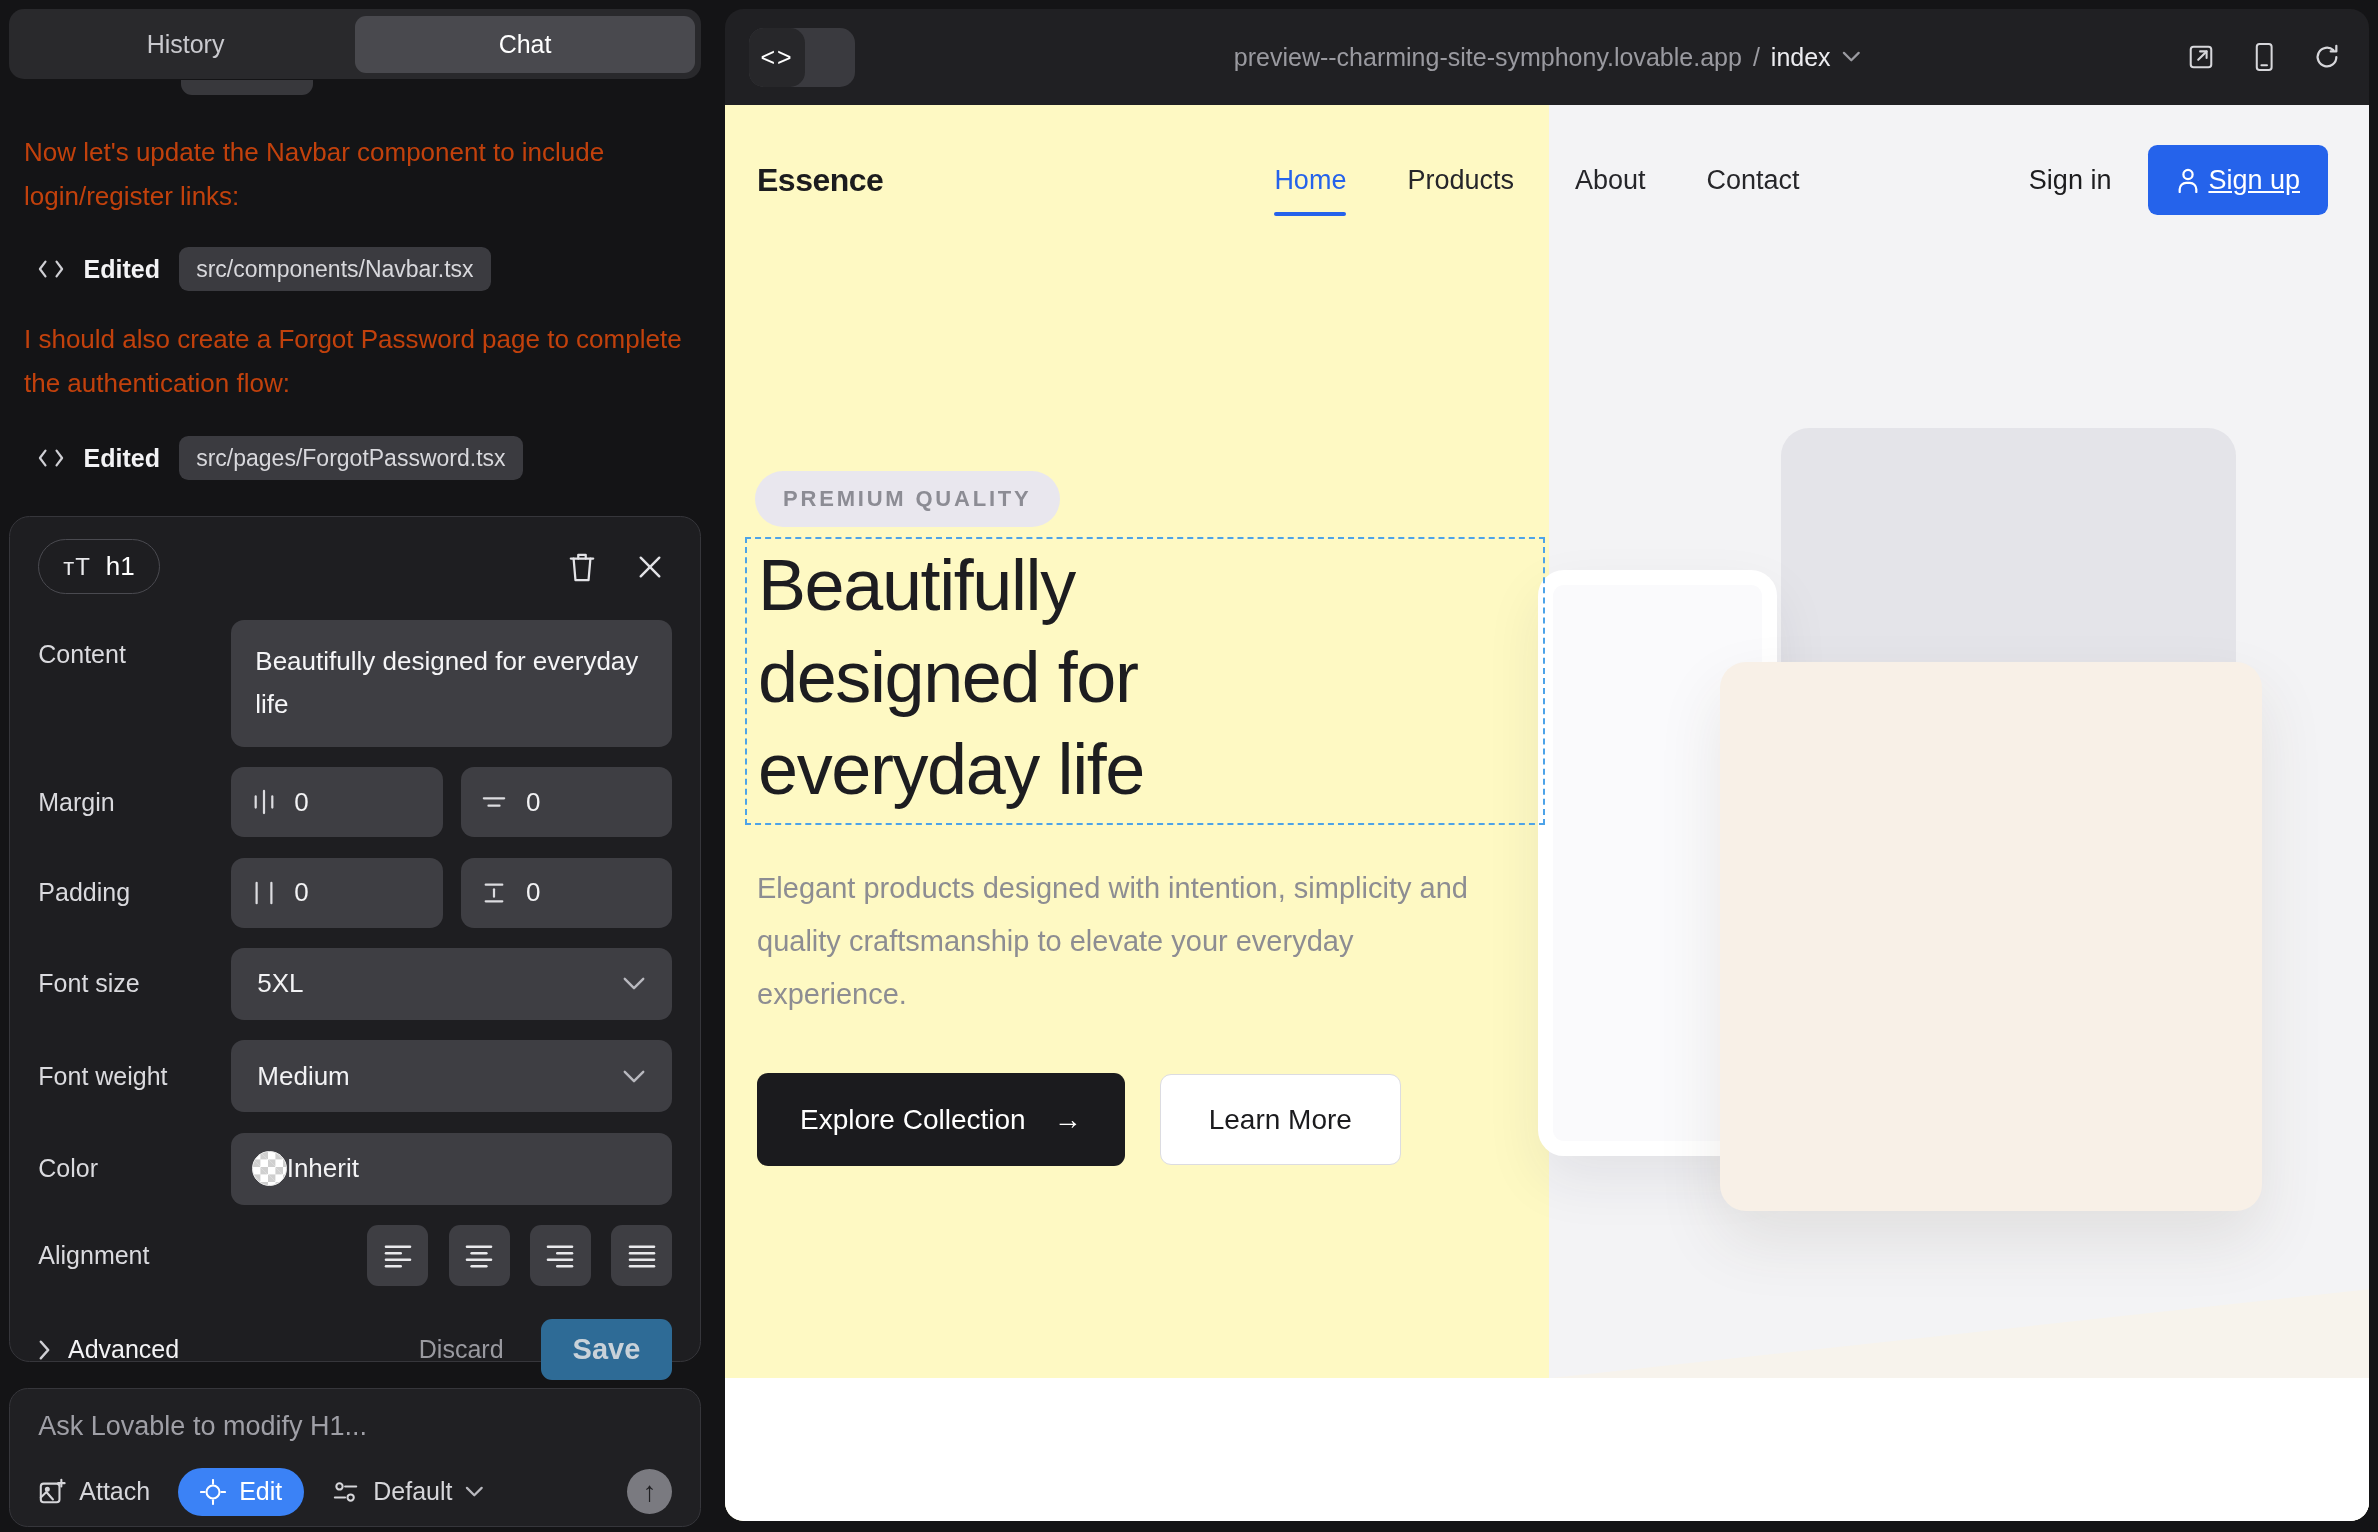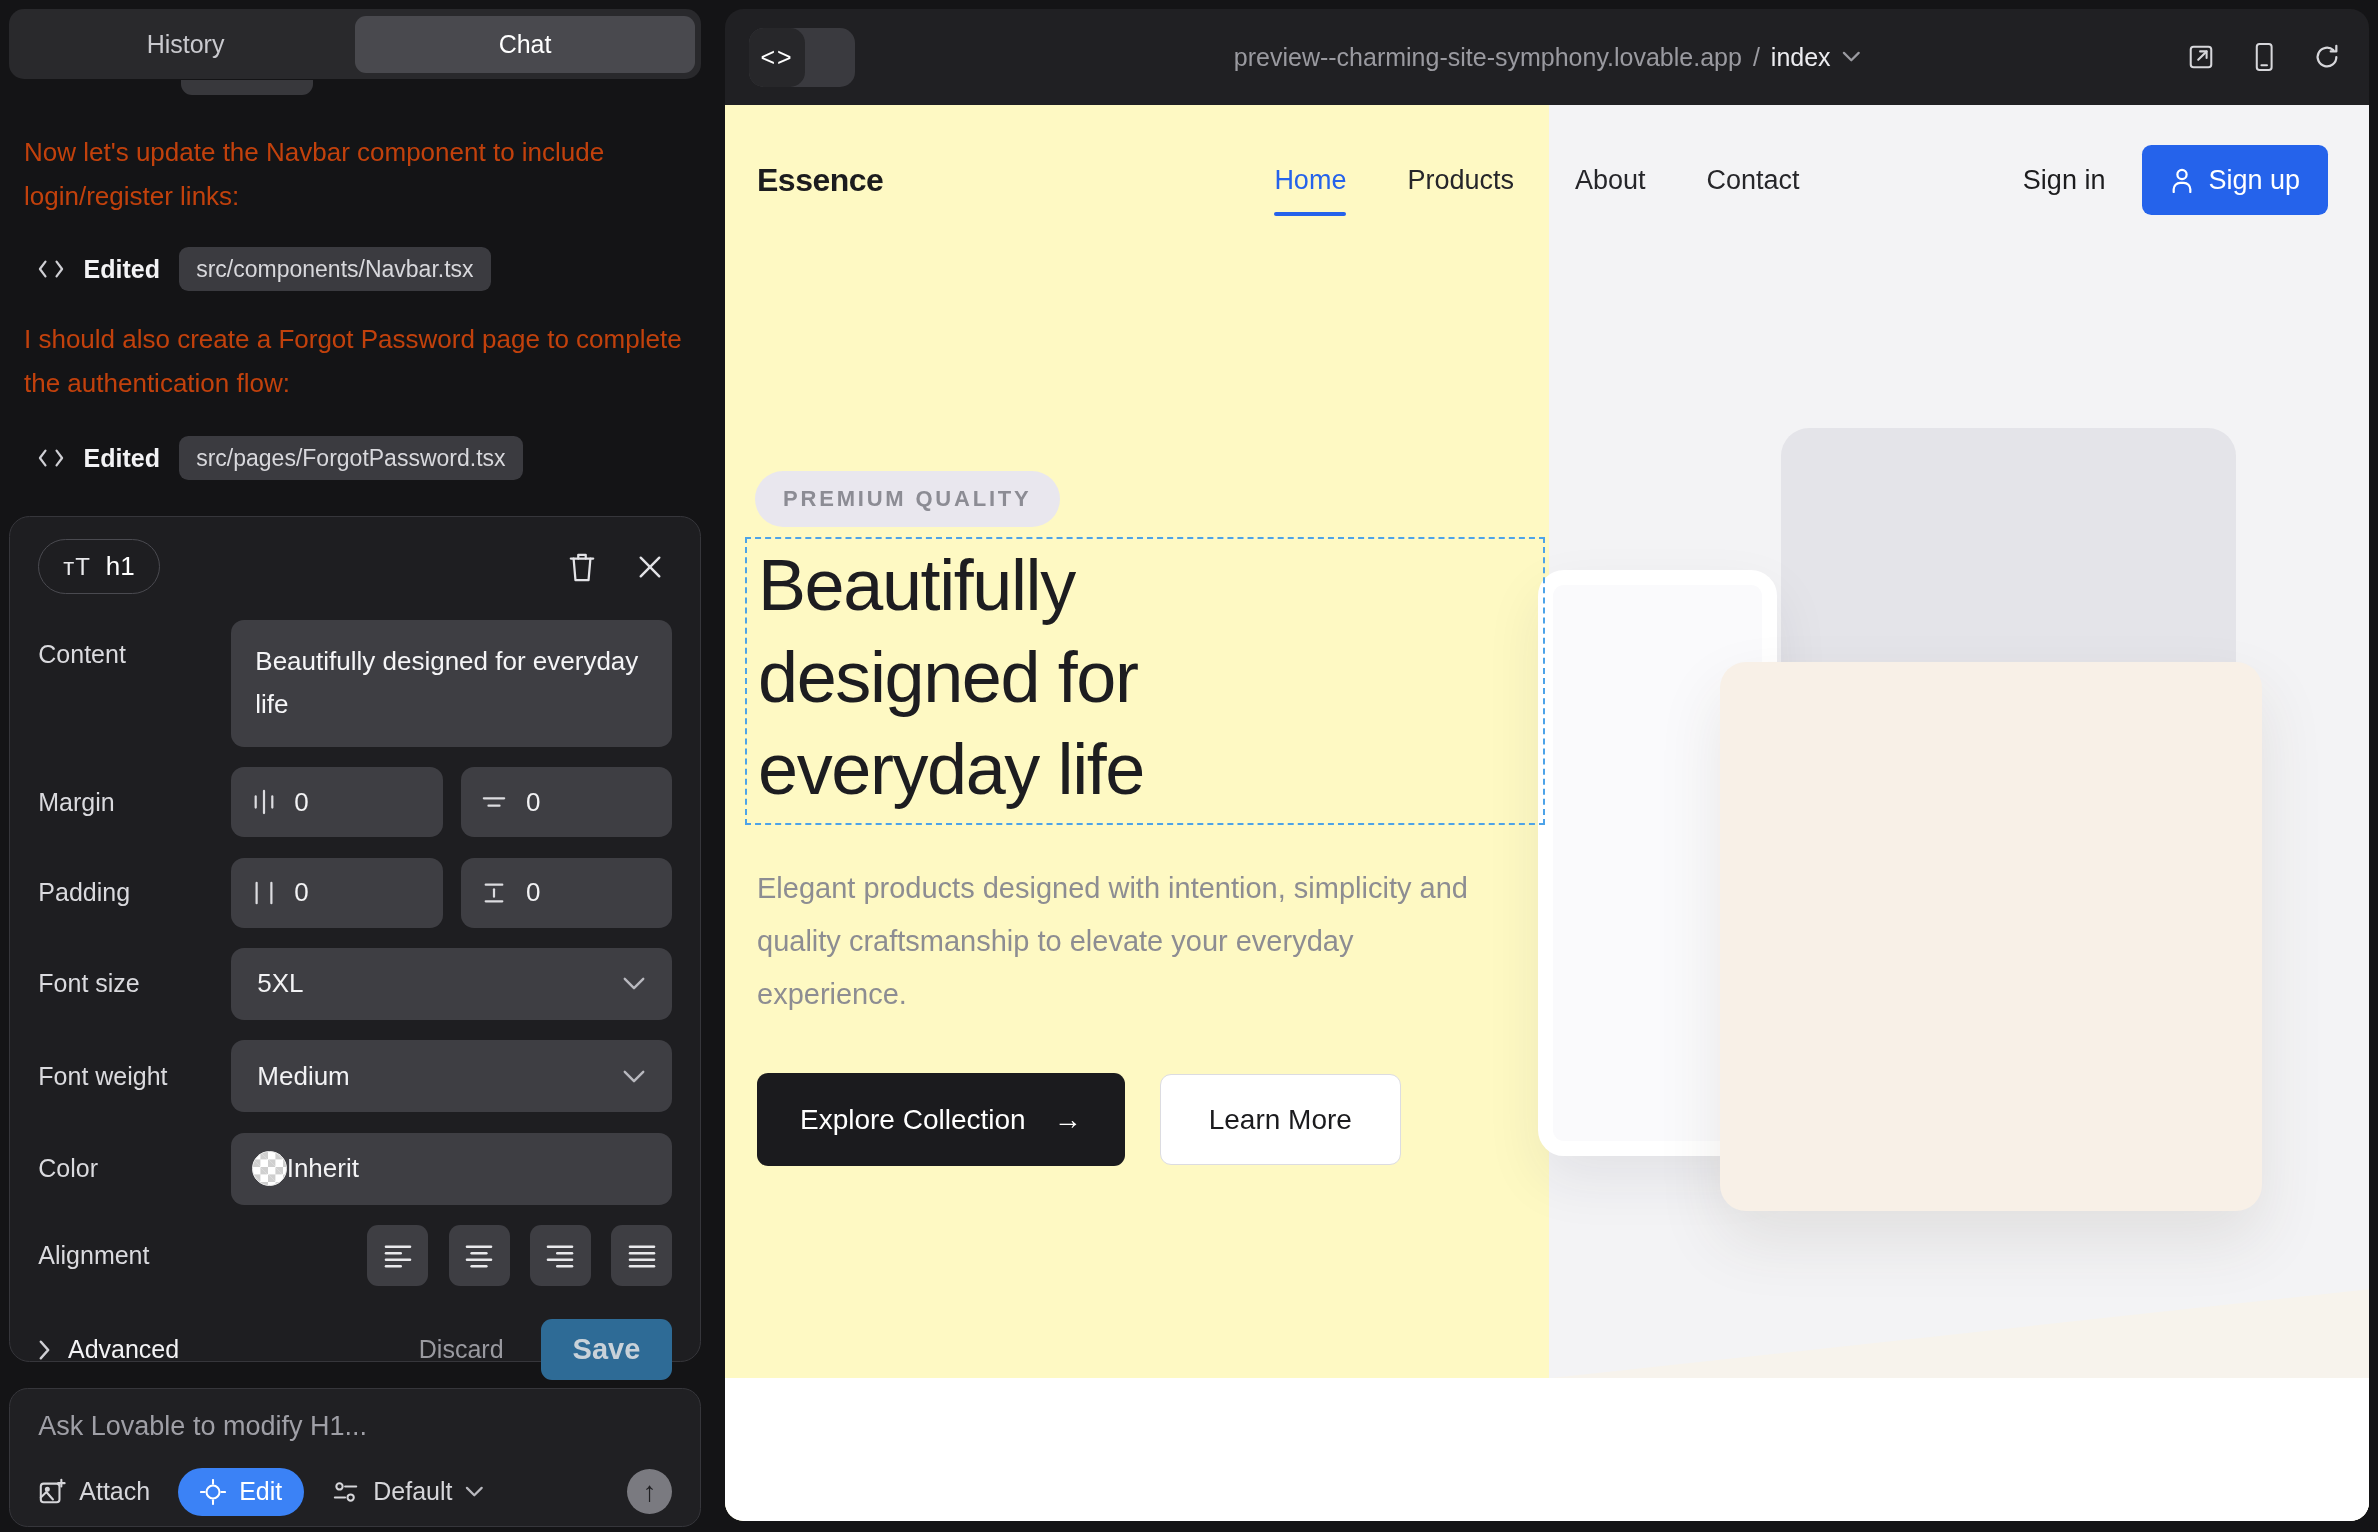--- a/index.html
+++ b/index.html
@@ -101,22 +101,22 @@
 
   .snav{position:absolute;left:32px;right:41px;top:35px;height:80px;display:flex;align-items:center;}
   .brand{font-size:32px;font-weight:700;color:#1c1c1e;letter-spacing:-0.5px;}
   .navlinks{display:flex;gap:61px;margin-left:391px;font-size:27px;color:#26262a;align-items:center;}
   .navlink{position:relative;}
   .navlink.active{color:#2563eb;}
   .navlink.active::after{content:"";position:absolute;left:0;right:0;bottom:-20.4px;height:4.6px;
                          background:#2563eb;border-radius:2.8px;}
   .navright{margin-left:auto;display:flex;align-items:center;gap:37px;}
   .signin{font-size:27px;color:#1c1c1e;}
-  .signup{display:flex;align-items:center;gap:14px;background:#2563eb;color:#fff;border-radius:9.3px;
-          height:70px;padding:0 28px;font-size:27px;}
+  .signup{display:flex;align-items:center;gap:8px;background:#2563eb;color:#fff;border-radius:9.3px;
+          height:70px;padding:0 28px;font-size:27px;text-decoration:underline;}
 
   .badge{position:absolute;left:30px;top:366px;background:#e9e7ee;color:#8c8c94;font-size:22px;
          letter-spacing:2.8px;padding:15px 28px;border-radius:927px;font-weight:bold;}
   .selbox{position:absolute;left:20.4px;top:432px;width:800px;height:288px;
           border:2.8px dashed #4da3e8;}
   .h1text{position:absolute;left:33px;top:434px;font-size:72px;line-height:92px;color:#1d1d20;
           font-weight:500;letter-spacing:-1.4px;}
   .desc{position:absolute;left:32px;top:757px;width:742px;font-size:29px;line-height:53px;color:#8d8d92;}
   .ctas{position:absolute;left:32px;top:968px;display:flex;gap:35px;align-items:center;}
   .cta-primary{background:#1b1b1e;color:#fff;border-radius:11px;height:93px;padding:0 43px;

